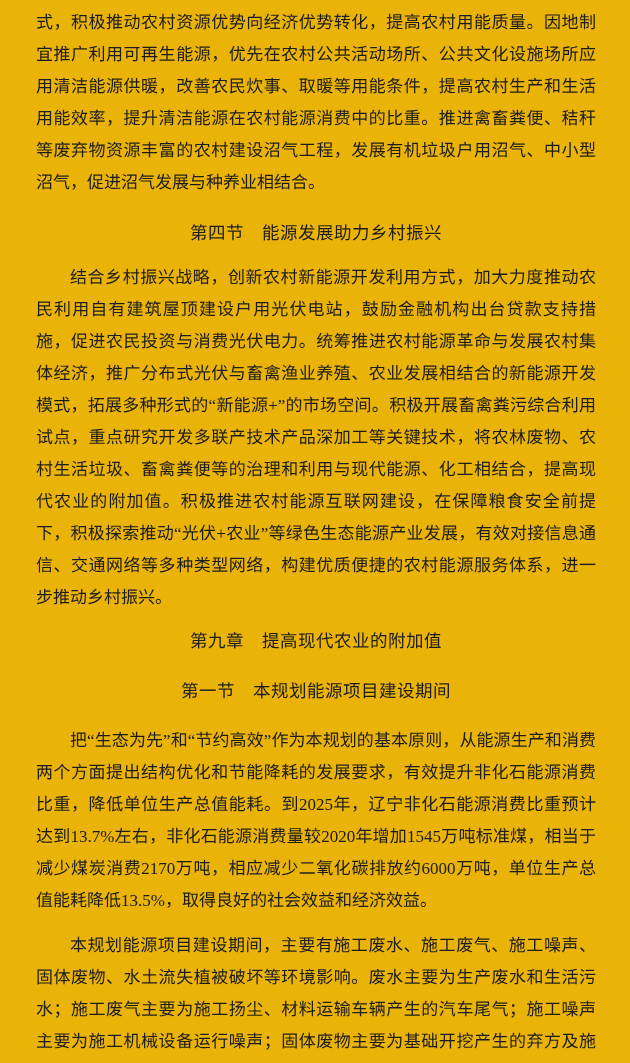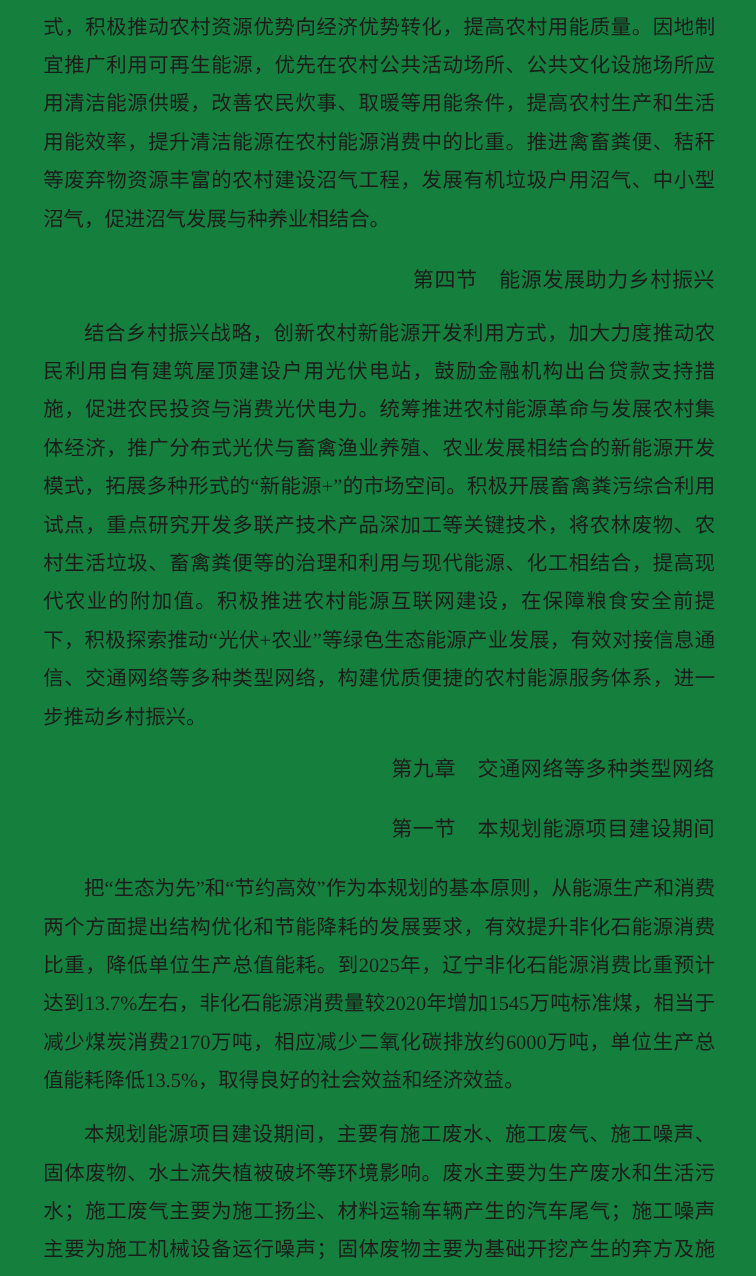--- a/index.html
+++ b/index.html
@@ -12,21 +12,21 @@
     height: 1063px;
     overflow: hidden;
     font-family: "Liberation Serif", "DejaVu Serif", serif;
     color: #1c1c1c;
   }
   .doc-page {
     box-sizing: border-box;
     width: 630px;
     height: 1063px;
     padding: 7px 34px 0 36px;
-    background: #15803d;
+    background: #eab308;
     overflow: hidden;
   }
   .para {
     margin: 0;
     font-size: 17px;
     line-height: 32px;
     text-align: justify;
     text-justify: inter-ideograph;
     text-indent: 2em;
     word-break: break-all;
@@ -34,39 +34,39 @@
   .para.continuation {
     text-indent: 0;
   }
   .para.p-sec9-1 { margin-top: 18px; font-family: Liberation Serif, serif; }
   .para.p-sec9-2 { margin-top: 13px; }
   .heading {
     margin: 0;
     font-size: 17.5px;
     font-weight: normal;
     line-height: 32px;
-    text-align: right;
+    text-align: center;
     letter-spacing: 0.5px;
   }
   .heading.h-sec4 { margin: 18px 0 13px 0; }
   .heading.h-ch9  { margin: 11px 0 0 0; }
   .heading.h-sec1 { margin: 18px 0 0 0; }
 </style>
 </head>
 <body>
 
 <div class="doc-page">
 
   <p class="para continuation">式，积极推动农村资源优势向经济优势转化，提高农村用能质量。因地制宜推广利用可再生能源，优先在农村公共活动场所、公共文化设施场所应用清洁能源供暖，改善农民炊事、取暖等用能条件，提高农村生产和生活用能效率，提升清洁能源在农村能源消费中的比重。推进禽畜粪便、秸秆等废弃物资源丰富的农村建设沼气工程，发展有机垃圾户用沼气、中小型沼气，促进沼气发展与种养业相结合。</p>
 
   <h2 class="heading h-sec4">第四节　能源发展助力乡村振兴</h2>
 
   <p class="para">结合乡村振兴战略，创新农村新能源开发利用方式，加大力度推动农民利用自有建筑屋顶建设户用光伏电站，鼓励金融机构出台贷款支持措施，促进农民投资与消费光伏电力。统筹推进农村能源革命与发展农村集体经济，推广分布式光伏与畜禽渔业养殖、农业发展相结合的新能源开发模式，拓展多种形式的“新能源+”的市场空间。积极开展畜禽粪污综合利用试点，重点研究开发多联产技术产品深加工等关键技术，将农林废物、农村生活垃圾、畜禽粪便等的治理和利用与现代能源、化工相结合，提高现代农业的附加值。积极推进农村能源互联网建设，在保障粮食安全前提下，积极探索推动“光伏+农业”等绿色生态能源产业发展，有效对接信息通信、交通网络等多种类型网络，构建优质便捷的农村能源服务体系，进一步推动乡村振兴。</p>
 
-  <h1 class="heading h-ch9">第九章　交通网络等多种类型网络</h1>
+  <h1 class="heading h-ch9">第九章　提高现代农业的附加值</h1>
 
   <h2 class="heading h-sec1">第一节　本规划能源项目建设期间</h2>
 
   <p class="para p-sec9-1">把“生态为先”和“节约高效”作为本规划的基本原则，从能源生产和消费两个方面提出结构优化和节能降耗的发展要求，有效提升非化石能源消费比重，降低单位生产总值能耗。到2025年，辽宁非化石能源消费比重预计达到13.7%左右，非化石能源消费量较2020年增加1545万吨标准煤，相当于减少煤炭消费2170万吨，相应减少二氧化碳排放约6000万吨，单位生产总值能耗降低13.5%，取得良好的社会效益和经济效益。</p>
 
   <p class="para p-sec9-2">本规划能源项目建设期间，主要有施工废水、施工废气、施工噪声、固体废物、水土流失植被破坏等环境影响。废水主要为生产废水和生活污水；施工废气主要为施工扬尘、材料运输车辆产生的汽车尾气；施工噪声主要为施工机械设备运行噪声；固体废物主要为基础开挖产生的弃方及施工人员产</p>
 
 </div>
 
 </body></html>

